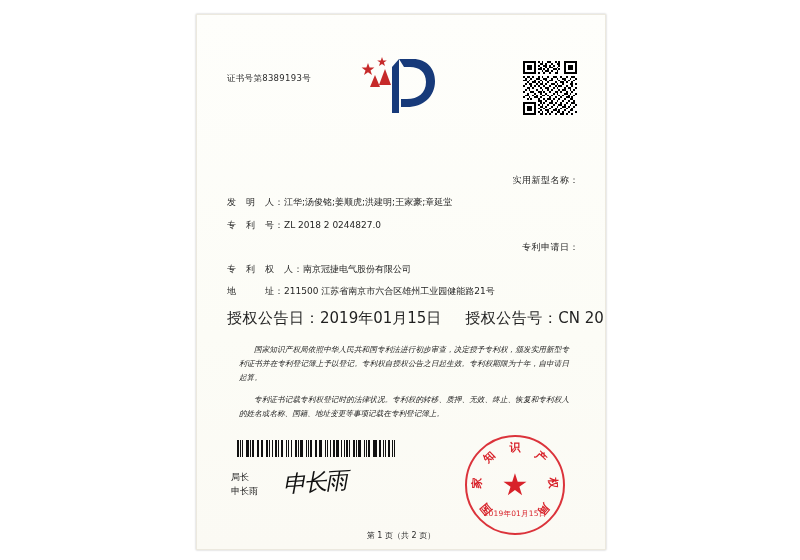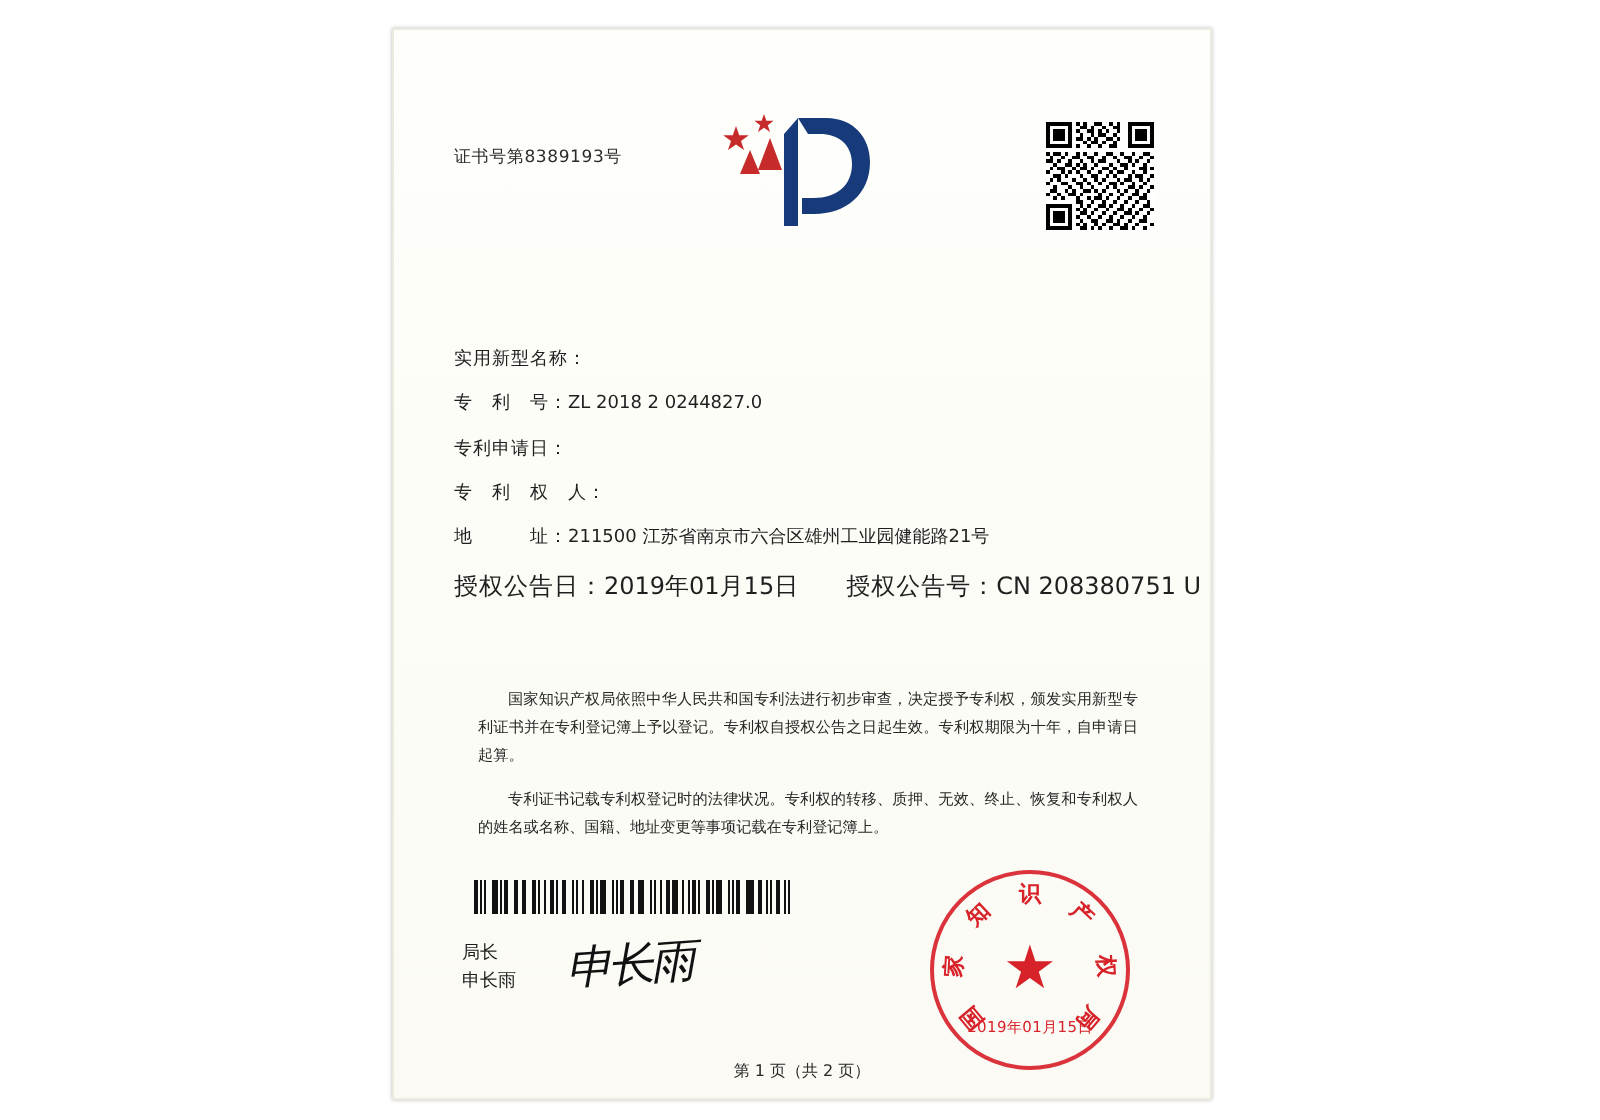--- a/index.html
+++ b/index.html
@@ -96,55 +96,57 @@
     top: 160px;
     right: 26px;
   }
   .field-row {
     display: flex;
     align-items: baseline;
     margin-bottom: 11.5px;
     font-size: 9px;
     color: #1f1f1f;
     line-height: 1.2;
+    justify-content: flex-end;
   }
   .field-label {
     flex: 0 0 auto;
     white-space: nowrap;
     letter-spacing: 0.5px;
   }
   .field-value {
     flex: 1 1 auto;
     white-space: nowrap;
     overflow: hidden;
     text-overflow: ellipsis;
   }
   .two-col {
     display: flex;
     gap: 24px;
   }
   .two-col .half {
     display: flex;
     align-items: baseline;
-    font-size: 12px;
+    font-size: 15px;
     white-space: nowrap;
   }
   .two-col .half.first { flex: 0 0 168px; }
 
   .body-text {
     position: absolute;
     left: 42px;
     right: 36px;
     top: 328px;
     font-family: "DejaVu Serif", "Liberation Serif", serif;
     font-size: 7.6px;
     line-height: 1.85;
     color: #262626;
     text-align: justify;
     text-indent: 15px;
+    font-style: italic;
   }
   .body-text p { margin: 0 0 8px 0; }
 
   .barcode {
     position: absolute;
     left: 40px;
     top: 425px;
     width: 160px;
     height: 17px;
     overflow: hidden;
@@ -491,28 +493,33 @@
           <polygon points="27,2 28.2,5.4 31.8,5.4 28.9,7.6 30,11 27,8.9 24,11 25.1,7.6 22.2,5.4 25.8,5.4" fill="#c62a2a"></polygon>
         </svg>
       </div>
 
 
       <div class="fields">
         <div class="field-row">
           <span class="field-label">实用新型名称：</span>
         </div>
         <div class="field-row">
+          <span class="field-label">发　明　人：</span>
+          <span class="field-value">江华;汤俊铭;姜顺虎;洪建明;王家豪;章延堂</span>
+        </div>
+        <div class="field-row">
           <span class="field-label">专　利　号：</span>
           <span class="field-value">ZL 2018 2 0244827.0</span>
         </div>
         <div class="field-row">
           <span class="field-label">专利申请日：</span>
         </div>
         <div class="field-row">
           <span class="field-label">专　利　权　人：</span>
+          <span class="field-value">南京冠捷电气股份有限公司</span>
         </div>
         <div class="field-row">
           <span class="field-label">地　　　址：</span>
           <span class="field-value">211500 江苏省南京市六合区雄州工业园健能路21号</span>
         </div>
         <div class="field-row">
           <div class="two-col" style="width:100%">
             <div class="half first">
               <span class="field-label">授权公告日：</span>
               <span>2019年01月15日</span>

